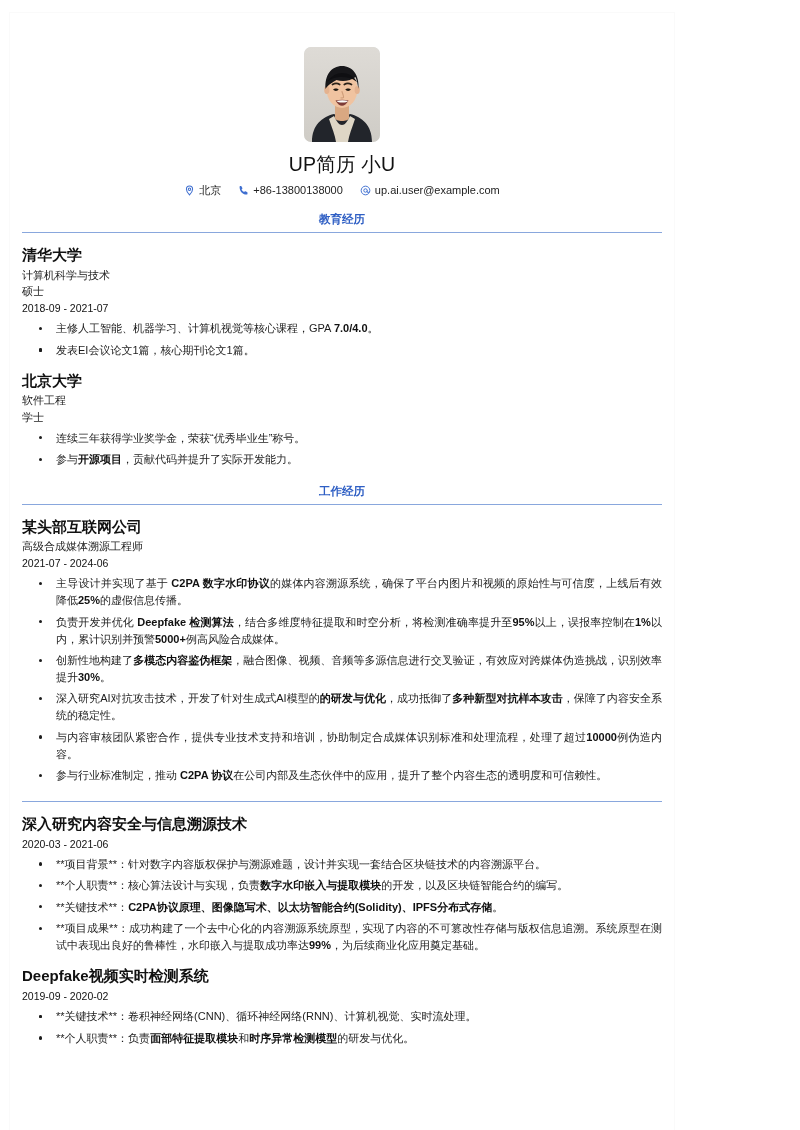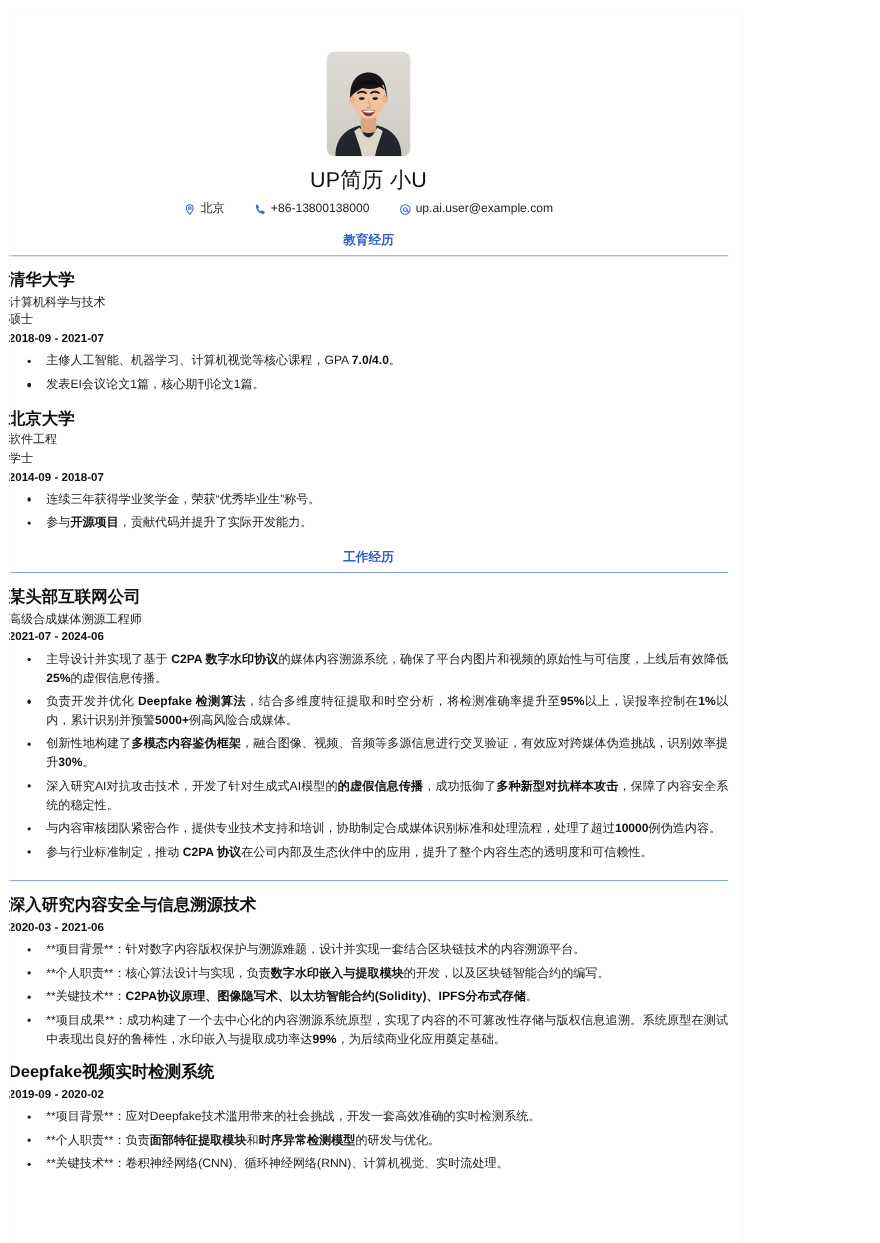--- a/index.html
+++ b/index.html
@@ -13,21 +13,21 @@
     overflow: hidden;
     font-family: "Liberation Sans", "DejaVu Sans", sans-serif;
     color: #1a1a1a;
     -webkit-font-smoothing: antialiased;
   }
   .page {
     position: relative;
     width: 684px;
     height: 1130px;
     box-sizing: border-box;
-    padding: 0 22px 0 8px;
+    padding: 0 22px 0 22px;
     background: #ffffff;
     overflow: hidden;
   }
   .page-edge {
     position: absolute;
     left: 9px; top: 12px; right: 9px; bottom: 0;
     border-left: 1px solid #fafafa;
     border-top: 1px solid #fafafa;
     border-right: 1px solid #fafafa;
     pointer-events: none;
@@ -57,21 +57,21 @@
     color: #111;
     line-height: 1.25;
   }
   .contact-row {
     margin-top: 9px;
     font-size: 11px;
     color: #222;
     display: flex;
     justify-content: center;
     align-items: flex-start;
-    gap: 27px;
+    gap: 17px;
     line-height: 1;
   }
   .contact-item {
     display: inline-flex;
     align-items: center;
     gap: 4px;
     white-space: nowrap;
   }
   .contact-item .ci {
     display: inline-flex;
@@ -106,21 +106,21 @@
     color: #111;
     line-height: 1.5;
   }
   .entry-line {
     font-size: 11px;
     color: #222;
     line-height: 1.52;
   }
   .entry-date {
     font-size: 10.5px;
-    font-weight: 700;
+    font-weight: 400;
     color: #111;
     line-height: 1.55;
   }
 
   ul.bullets {
     list-style: none;
     margin: 4px 0 0 0;
     padding: 0;
   }
   ul.bullets > li {
@@ -241,39 +241,38 @@
           <ul class="bullets">
             <li><span class="dot"></span><span>主修人工智能、机器学习、计算机视觉等核心课程，GPA <b>7.0/4.0</b>。</span></li>
             <li><span class="dot"></span></li>
             <li><span class="dot"></span><span>发表EI会议论文1篇，核心期刊论文1篇。</span></li>
           </ul>
         </div>
         <div class="entry">
           <div class="entry-org">北京大学</div>
           <div class="entry-line">软件工程</div>
           <div class="entry-line">学士</div>
-          <div class="entry-date">2014-09 - 2018-07</div>
           <ul class="bullets">
             <li><span class="dot"></span><span>连续三年获得学业奖学金，荣获“优秀毕业生”称号。</span></li>
             <li><span class="dot"></span><span>参与<b>开源项目</b>，贡献代码并提升了实际开发能力。</span></li>
           </ul>
         </div>
       </div>
       <div class="section">
         <div class="section-title">工作经历</div>
         <div class="section-rule"></div>
         <div class="entry">
           <div class="entry-org">某头部互联网公司</div>
           <div class="entry-line">高级合成媒体溯源工程师</div>
           <div class="entry-date">2021-07 - 2024-06</div>
           <ul class="bullets">
             <li><span class="dot"></span><span>主导设计并实现了基于 <b>C2PA 数字水印协议</b>的媒体内容溯源系统，确保了平台内图片和视频的原始性与可信度，上线后有效降低<b>25%</b>的虚假信息传播。</span></li>
             <li><span class="dot"></span><span>负责开发并优化 <b>Deepfake 检测算法</b>，结合多维度特征提取和时空分析，将检测准确率提升至<b>95%</b>以上，误报率控制在<b>1%</b>以内，累计识别并预警<b>5000+</b>例高风险合成媒体。</span></li>
             <li><span class="dot"></span><span>创新性地构建了<b>多模态内容鉴伪框架</b>，融合图像、视频、音频等多源信息进行交叉验证，有效应对跨媒体伪造挑战，识别效率提升<b>30%</b>。</span></li>
-            <li><span class="dot"></span><span>深入研究AI对抗攻击技术，开发了针对生成式AI模型的<b>的虚假信息传播</b>，成功抵御了<b>多种新型对抗样本攻击</b>，保障了内容安全系统的稳定性。</span></li>
+            <li><span class="dot"></span><span>深入研究AI对抗攻击技术，开发了针对生成式AI模型的<b>的研发与优化</b>，成功抵御了<b>多种新型对抗样本攻击</b>，保障了内容安全系统的稳定性。</span></li>
             <li><span class="dot"></span><span>与内容审核团队紧密合作，提供专业技术支持和培训，协助制定合成媒体识别标准和处理流程，处理了超过<b>10000</b>例伪造内容。</span></li>
             <li><span class="dot"></span><span>参与行业标准制定，推动 <b>C2PA 协议</b>在公司内部及生态伙伴中的应用，提升了整个内容生态的透明度和可信赖性。</span></li>
           </ul>
         </div>
       </div>
       <div class="section">
         <div class="section-rule"></div>
         <div class="entry">
           <div class="entry-org">深入研究内容安全与信息溯源技术</div>
           <div class="entry-date">2020-03 - 2021-06</div>
@@ -281,20 +280,20 @@
             <li><span class="dot"></span><span>**项目背景**：针对数字内容版权保护与溯源难题，设计并实现一套结合区块链技术的内容溯源平台。</span></li>
             <li><span class="dot"></span><span>**个人职责**：核心算法设计与实现，负责<b>数字水印嵌入与提取模块</b>的开发，以及区块链智能合约的编写。</span></li>
             <li><span class="dot"></span><span>**关键技术**：<b>C2PA协议原理、图像隐写术、以太坊智能合约(Solidity)、IPFS分布式存储</b>。</span></li>
             <li><span class="dot"></span><span>**项目成果**：成功构建了一个去中心化的内容溯源系统原型，实现了内容的不可篡改性存储与版权信息追溯。系统原型在测试中表现出良好的鲁棒性，水印嵌入与提取成功率达<b>99%</b>，为后续商业化应用奠定基础。</span></li>
           </ul>
         </div>
         <div class="entry">
           <div class="entry-org">Deepfake视频实时检测系统</div>
           <div class="entry-date">2019-09 - 2020-02</div>
           <ul class="bullets">
-            <li><span class="dot"></span><span>**项目背景**：应对Deepfake技术滥用带来的社会挑战，开发一套高效准确的实时检测系统。</span></li>
+            <li><span class="dot"></span></li>
+            <li><span class="dot"></span><span>**关键技术**：卷积神经网络(CNN)、循环神经网络(RNN)、计算机视觉、实时流处理。</span></li>
             <li><span class="dot"></span><span>**个人职责**：负责<b>面部特征提取模块</b>和<b>时序异常检测模型</b>的研发与优化。</span></li>
-            <li><span class="dot"></span><span>**关键技术**：卷积神经网络(CNN)、循环神经网络(RNN)、计算机视觉、实时流处理。</span></li>
           </ul>
         </div>
       </div>
     </div>
 </div>
 
 </body></html>

